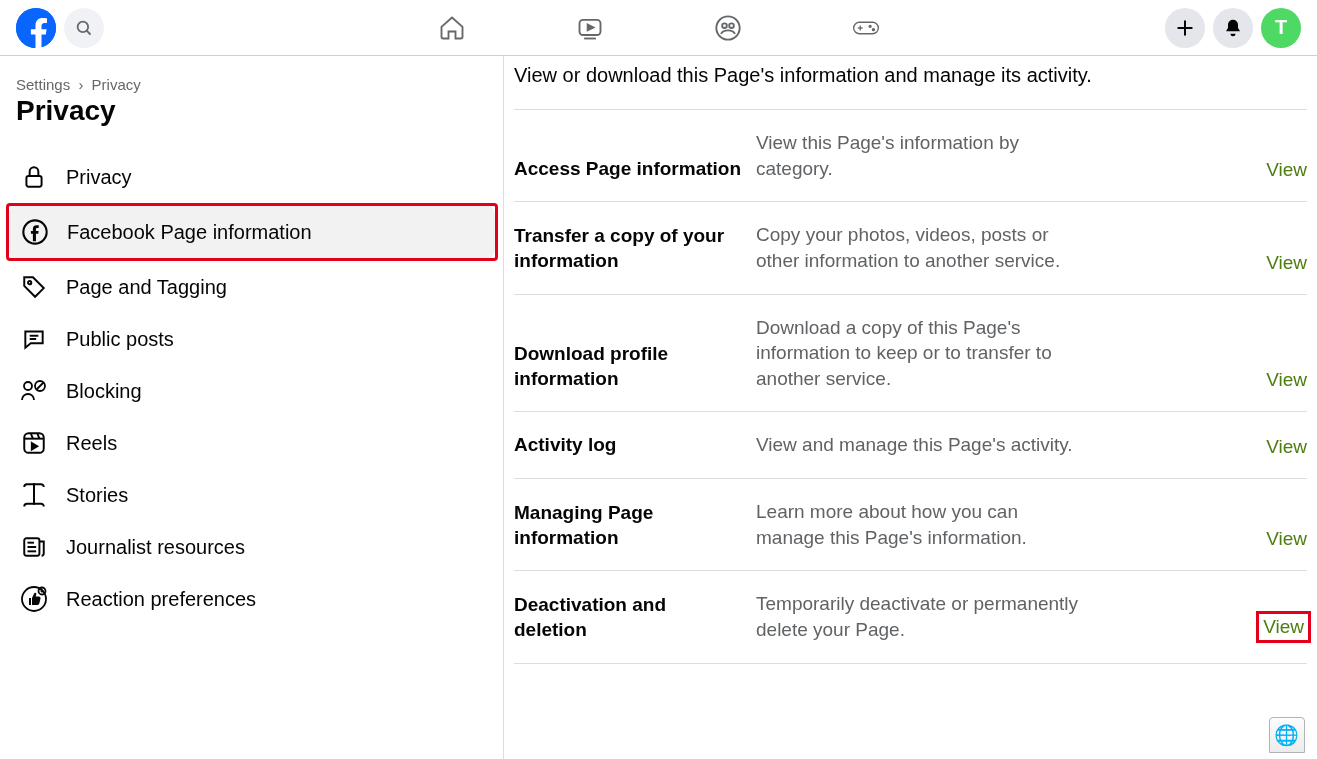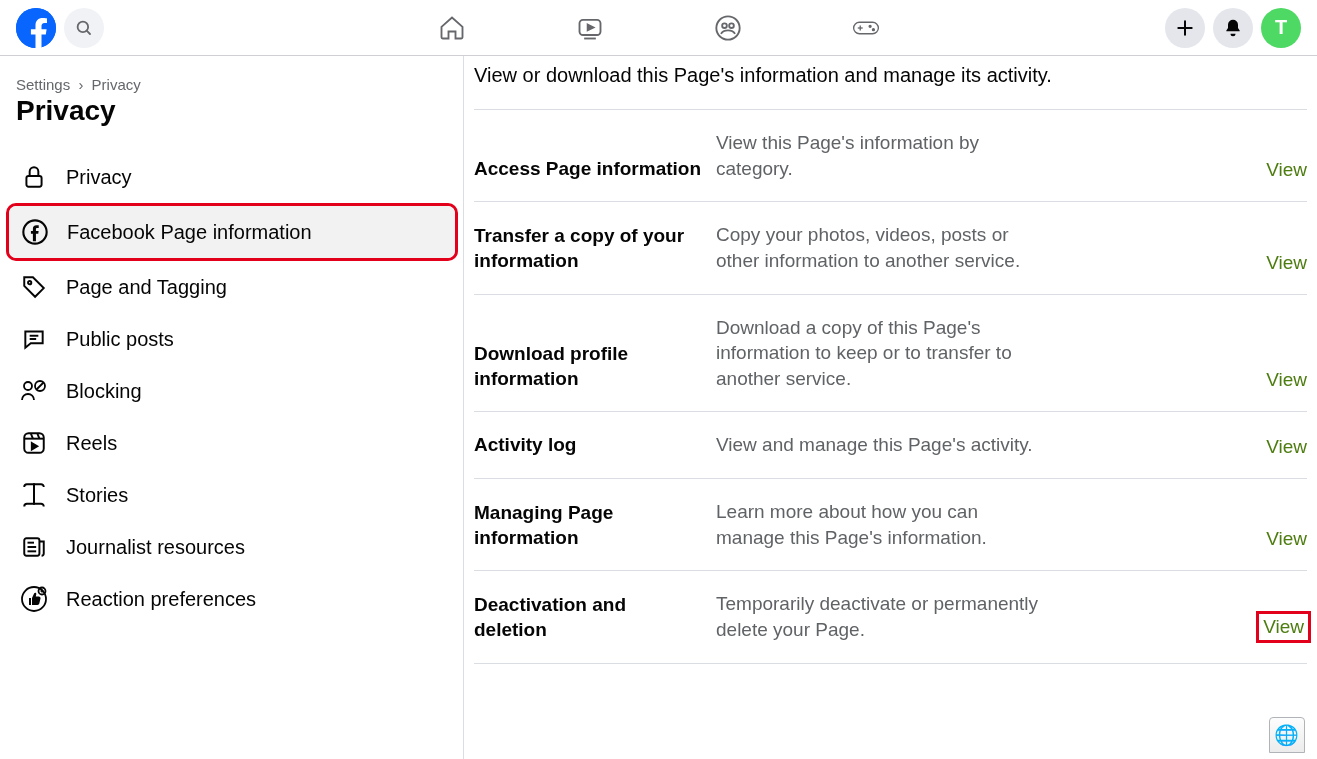--- a/index.html
+++ b/index.html
@@ -74,21 +74,21 @@
     color: #ffffff;
     font-weight: 700;
     font-size: 20px;
   }
   
   .body {
     display: flex;
     height: calc(759px - 56px);
   }
   .sidebar {
-    width: 464px;
+    width: 504px;
     padding: 20px 8px 0 8px;
     position: relative;
   }
   .sidebar::after {
     content: "";
     position: absolute;
     right: 0;
     top: 0;
     bottom: 0;
     width: 1px;
@@ -122,21 +122,21 @@
   .side-item .icon-wrap {
     width: 32px; height: 32px;
     display: flex; align-items: center; justify-content: center;
     color: #050505;
   }
   .side-item.active {
     background: #f2f2f2;
   }
   .red-box-side {
     border: 3px solid #e3001b;
-    border-radius: 10px;
+    border-radius: 4px;
     margin: 0 -2px;
   }
   
   .main {
     flex: 1;
     overflow: hidden;
     position: relative;
   }
   .main-inner {
     padding: 0 10px 8px 10px;

